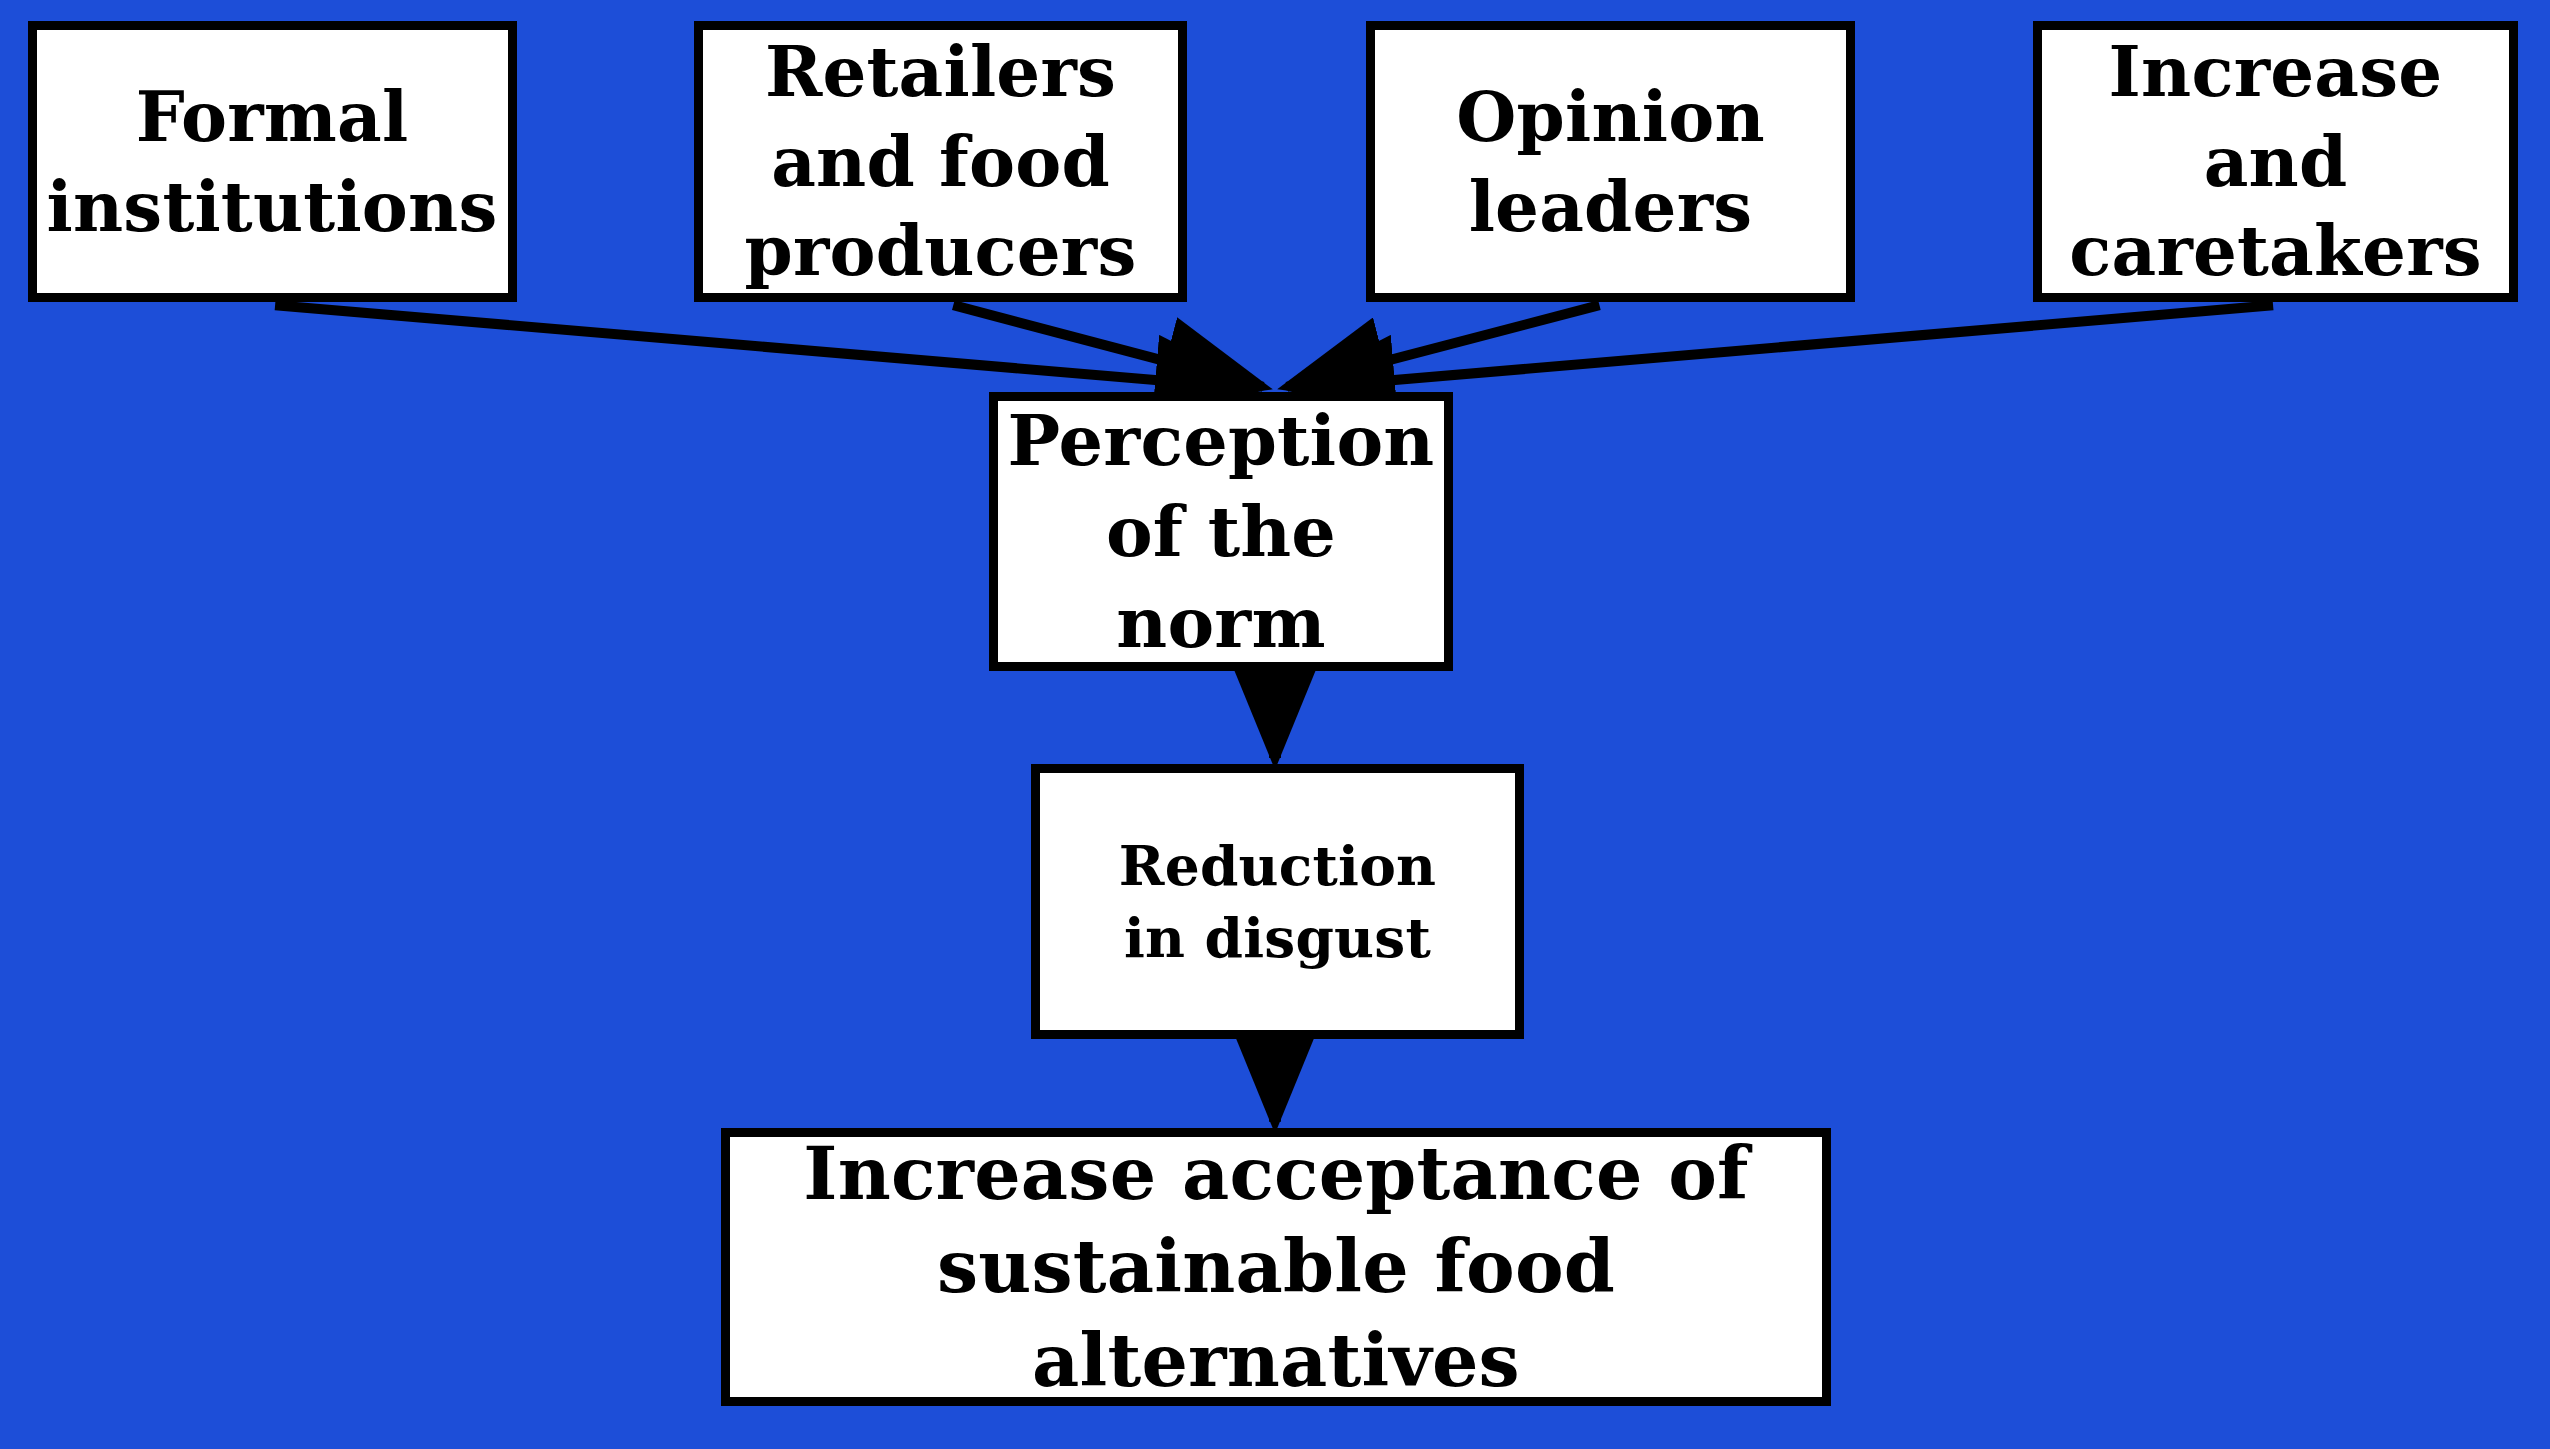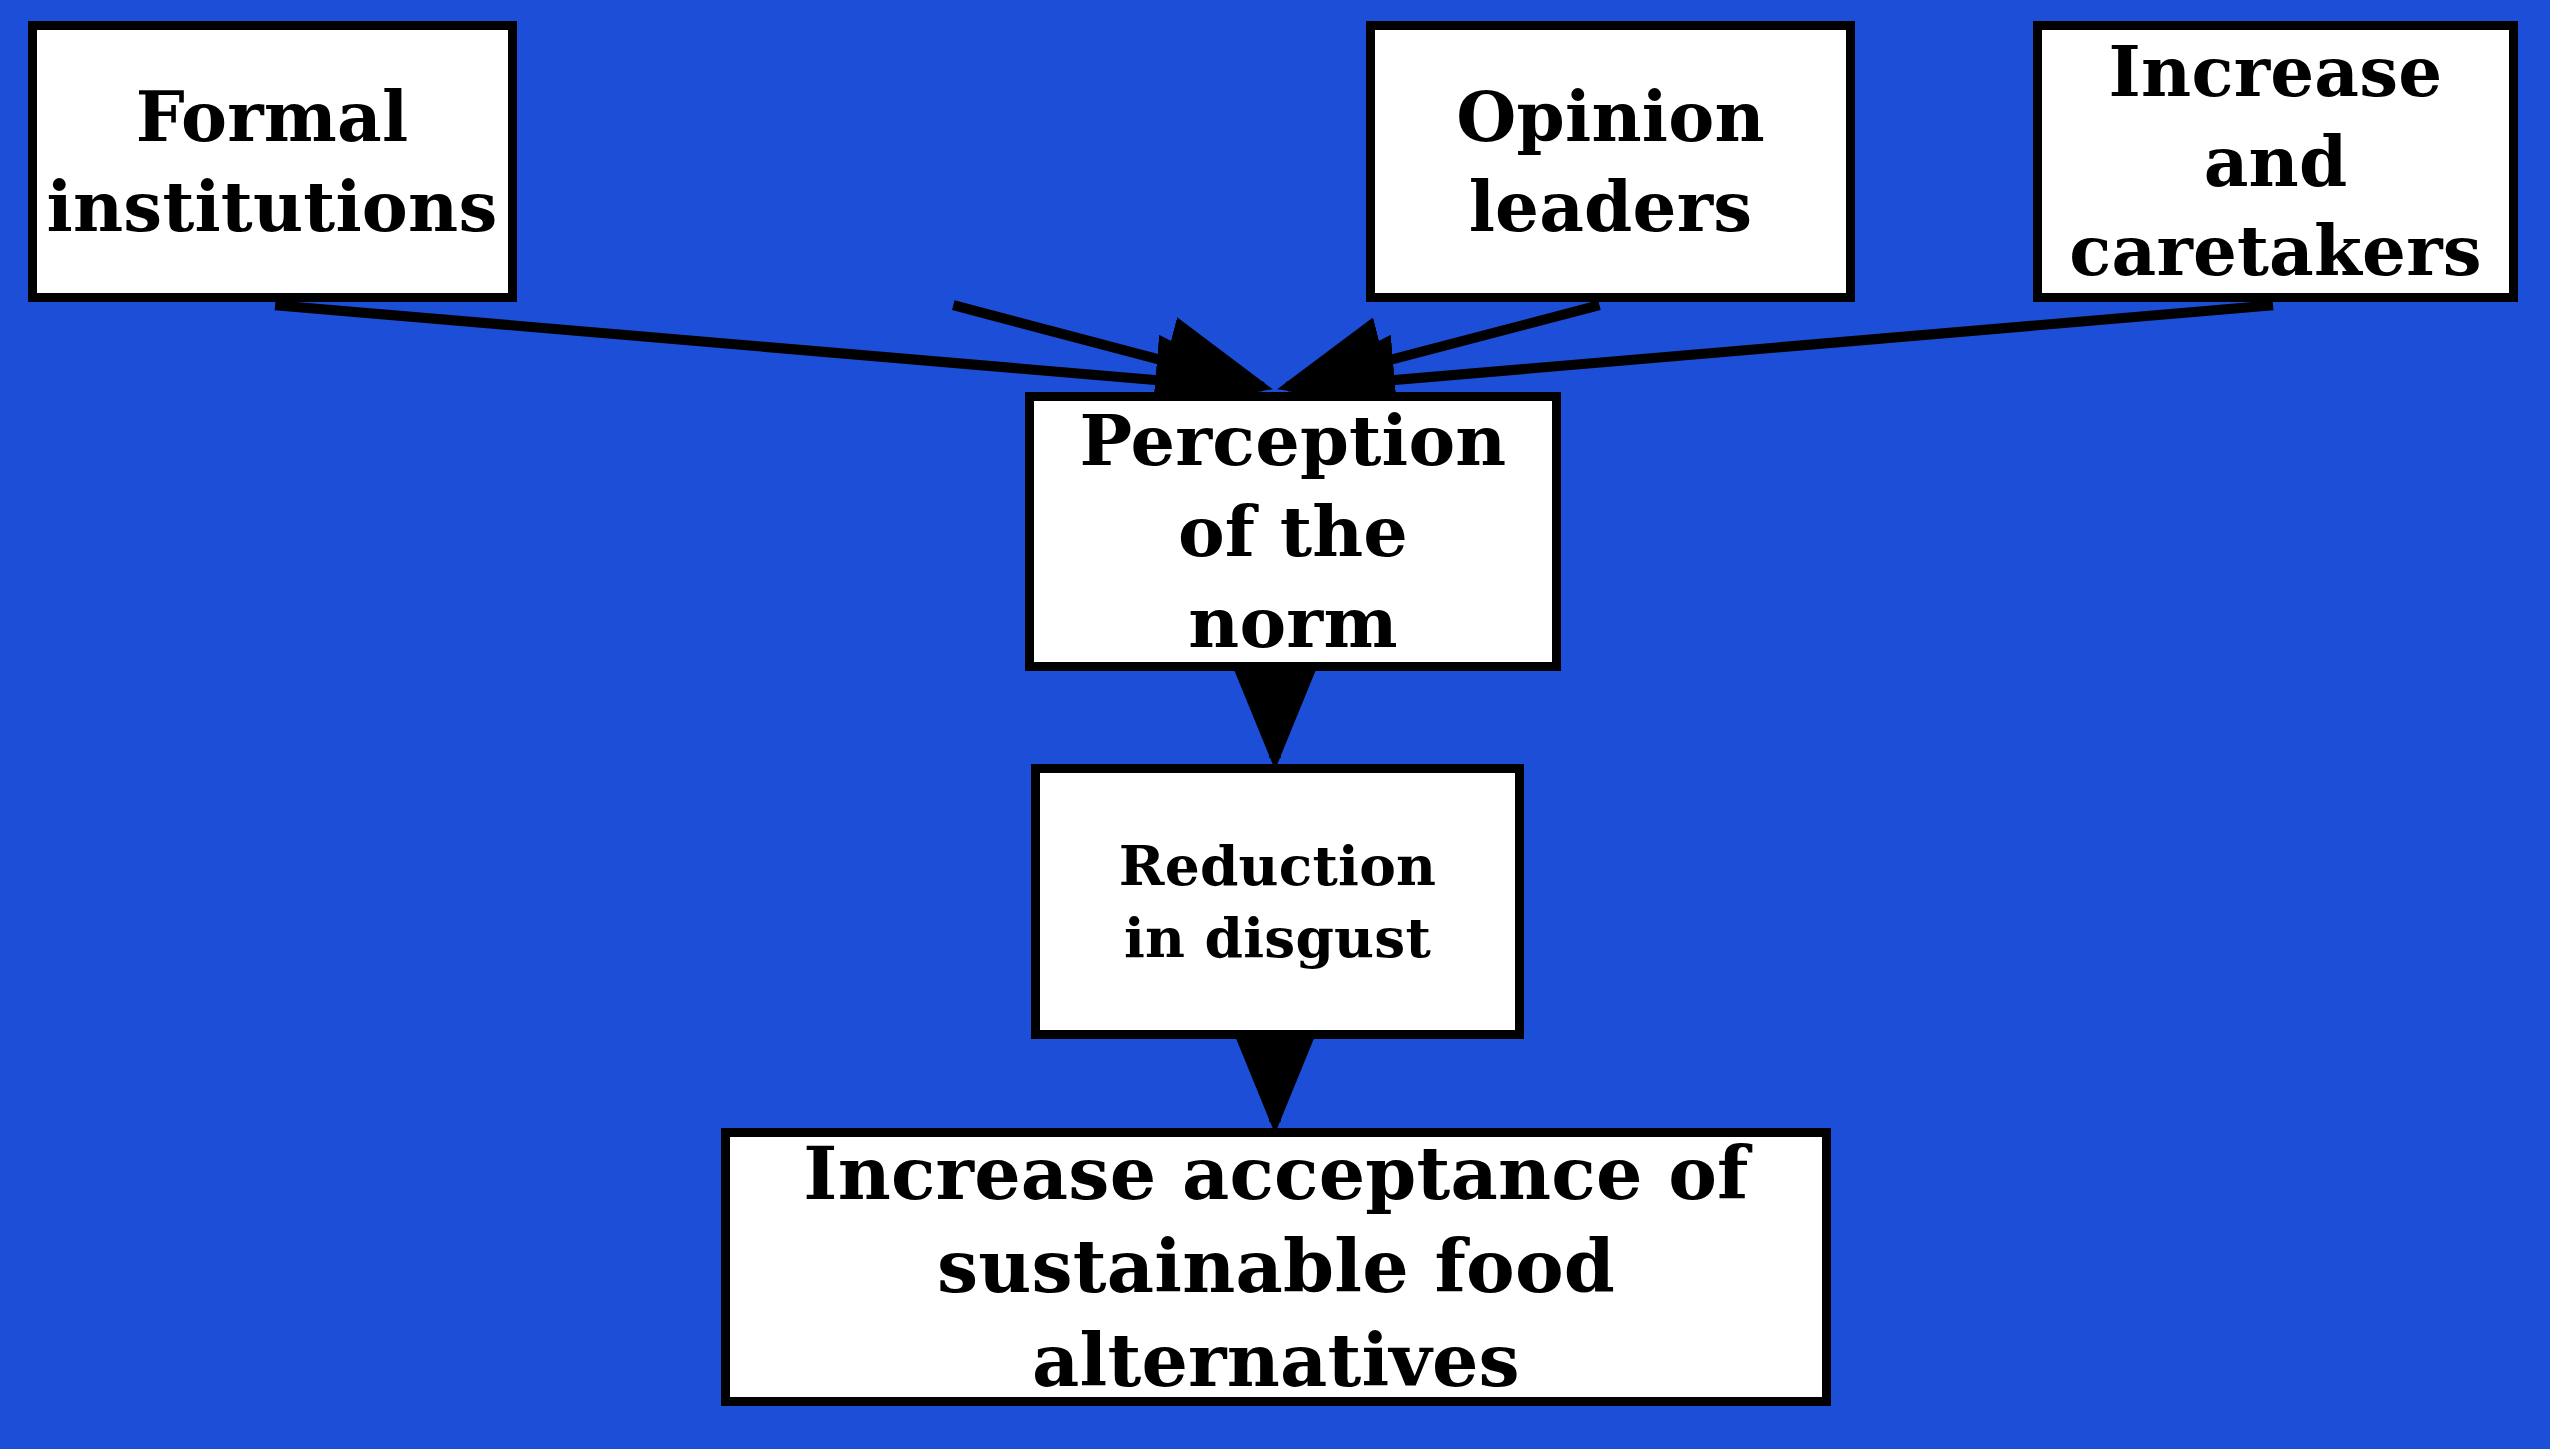--- a/index.html
+++ b/index.html
@@ -48,21 +48,21 @@
   #node-formal-institutions   { left: 27.5px;   top: 21px;  width: 489px; height: 281px; }
   #node-retailers-producers   { left: 694px;  top: 21px;  width: 493px; height: 281px; }
   #node-opinion-leaders       { left: 1366px; top: 21px;  width: 489px; height: 281px; }
   #node-parents-caretakers    { left: 2033px; top: 21px;  width: 485px; height: 281px; }
   #node-formal-institutions .node-label,
   #node-retailers-producers .node-label,
   #node-opinion-leaders .node-label,
   #node-parents-caretakers .node-label { font-size: 69px; }
 
   
-  #node-perception-of-norm { left: 1025px; top: 392px;  width: 536px; height: 279px; }
+  #node-perception-of-norm { left: 989px; top: 392px;  width: 464px; height: 279px; }
   #node-reduction-disgust  { left: 1031px; top: 764px;  width: 493px; height: 275px; }
   #node-increase-acceptance{ left: 721px;  top: 1128px; width: 1110px; height: 278px; }
 
   #node-perception-of-norm .node-label { font-size: 70px; }
   #node-reduction-disgust .node-label  { font-size: 55px; }
   #node-increase-acceptance .node-label{ font-size: 73px; line-height: 1.28; }
 </style>
 </head>
 <body>
 
@@ -86,20 +86,25 @@
     <line x1="1391" y1="732" x2="1391" y2="827" stroke="#000000" stroke-width="13" marker-end="url(#arrowhead)"></line>
 
     <line x1="1391" y1="1133" x2="1391" y2="1224" stroke="#000000" stroke-width="13" marker-end="url(#arrowhead)"></line>
   </svg>
 
   <div class="node" id="node-formal-institutions">
     <span class="node-label">Formal
 institutions</span>
   </div>
 
+  <div class="node" id="node-retailers-producers">
+    <span class="node-label">Retailers
+and food
+producers</span>
+  </div>
 
   <div class="node" id="node-opinion-leaders">
     <span class="node-label">Opinion
 leaders</span>
   </div>
 
   <div class="node" id="node-parents-caretakers">
     <span class="node-label">Increase
 and
 caretakers</span>

